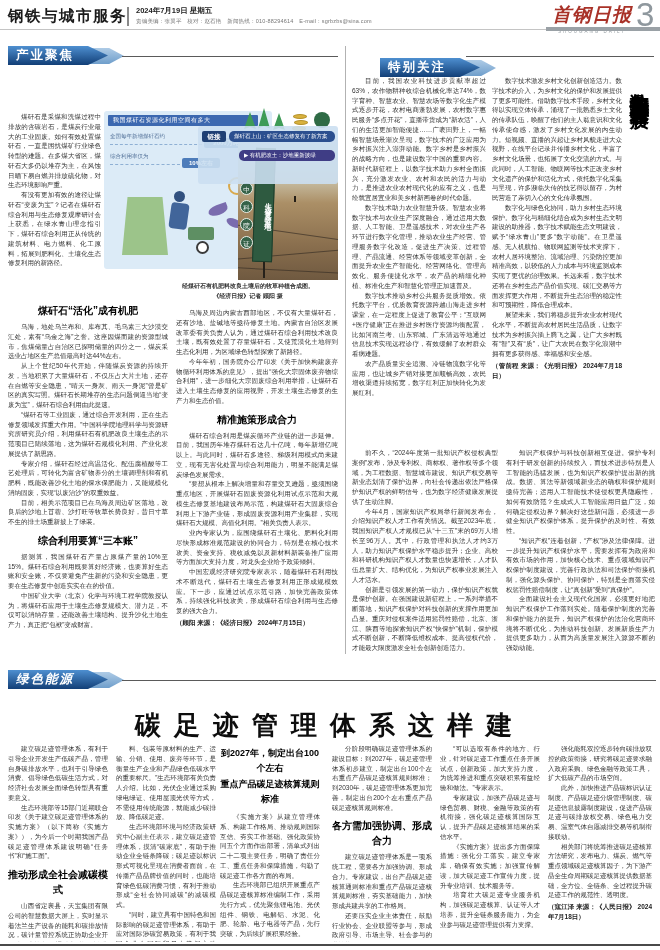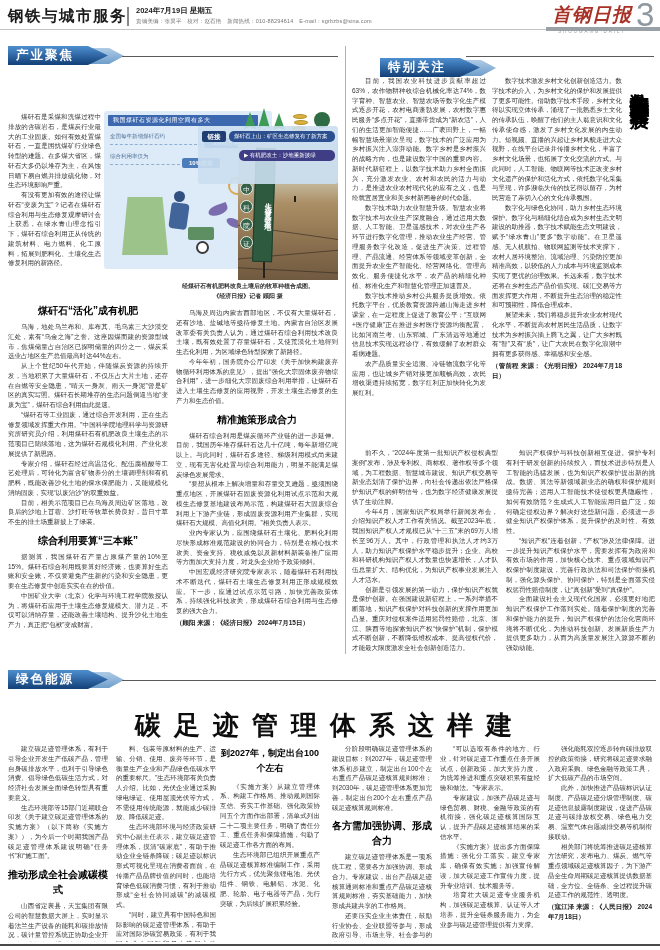--- a/index.html
+++ b/index.html
@@ -232,21 +232,21 @@
     </div>
   <div class="abs tcol" style="left:506px;top:448px;width:149px;height:204px;">
     <div>
         <p>知识产权保护与科技创新相互促进。保护专利有利于研发创新的持续投入，而技术进步特别是人工智能的迅猛发展，也为知识产权保护提出新的挑战。数据、算法等新领域新业态的确权和保护规则亟待完善；运用人工智能技术使侵权更具隐蔽性，如何有效防范？生成式人工智能应用日益广泛，如何确定侵权边界？解决好这些新问题，必须进一步健全知识产权保护体系，提升保护的及时性、有效性。</p>
         <p>“知识产权”连着创新，“产权”涉及法律保障。进一步提升知识产权保护水平，需要发挥有为政府和有效市场的作用，加快核心技术、重点领域知识产权保护制度建设，完善行政执法和司法保护衔接机制，强化源头保护、协同保护，特别是全面落实侵权惩罚性赔偿制度，让“真创新”受到“真保护”。</p>
         <p>全面建设社会主义现代化国家，必须更好地把知识产权保护工作落到实处。随着保护制度的完善和保护能力的提升，知识产权保护的法治化营商环境将不断优化，为推动科技创新、发展新质生产力提供更多助力，从而为高质量发展注入源源不断的强劲动能。</p>
       </div>
 
   </div>
 
-  <div class="abs badge-wrap" style="left:8px;top:670px;">
+  <div class="abs badge-wrap" style="left:8px;top:670px;font-style:italic;">
     <div class="badge-back"></div>
     <div class="badge-main">绿色能源</div>
   </div>
   <div class="abs rule" style="left:122px;top:680px;width:534px;"></div>
   <div class="abs tcol" style="left:8px;top:744px;width:100px;height:198px;">
     <div>
         <p>建立碳足迹管理体系，有利于引导企业开发生产低碳产品，管理自身碳排放水平，也利于引导绿色消费、倡导绿色低碳生活方式，对经济社会发展全面绿色转型具有重要意义。</p>
         <p>生态环境部等15部门近期联合印发《关于建立碳足迹管理体系的实施方案》（以下简称《实施方案》），为今后一个时期我国产品碳足迹管理体系建设明确“任务书”和“施工图”。</p>
       </div>
     <div class="sub">推动形成全社会减碳模式</div>
@@ -257,20 +257,21 @@
 
   <div class="abs" id="hl-carbon">碳足迹管理体系这样建</div>
   <div class="abs tcol" style="left:116px;top:744px;width:100px;height:198px;">
       <p>料、包装等原材料的生产、运输、分销、使用、废弃等环节，是衡量生产企业和产品绿色低碳水平的重要标尺。”生态环境部有关负责人介绍。比如，光伏企业通过采购绿电绿证、使用屋顶光伏等方式，不需使用传统能源，就能减少碳排放、降低碳足迹。</p>
       <p>生态环境部环境与经济政策研究中心副主任表示，建立碳足迹管理体系，摸清“碳家底”，有助于推动企业全链条降碳；碳足迹以标识形式可视化呈现在消费者面前，在传播产品品牌价值的同时，也能培育绿色低碳消费习惯，有利于推动形成“全社会协同减碳”的减碳模式。</p>
       <p>“同时，建立具有中国特色和国际影响的碳足迹管理体系，有助于应对国际涉碳贸易政策，有利于我国企业在国际贸易中掌握主动权。”该负责人说。</p>
     </div>
   <div class="abs tcol" style="left:220px;top:744px;width:100px;height:198px;">
     <div class="pullquote">
       <div>到2027年，制定出台100个左右</div>
+      <div>重点产品碳足迹核算规则标准</div>
     </div>
     <div>
         <p>《实施方案》从建立管理体系、构建工作格局、推动规则国际互信、夯实工作基础、强化政策协同五个方面作出部署，清单式列出二十二项主要任务，明确了责任分工、重点任务和保障措施，勾勒了碳足迹工作各方面的布局。</p>
         <p>生态环境部已组织开展重点产品碳足迹核算标准编制工作，采用先行方式，优先聚焦锂电池、光伏组件、钢铁、电解铝、水泥、化肥、轮胎、电子电器等产品，先行突破，为后续扩展积累经验。</p>
       </div>
   </div>
   <div class="abs tcol" style="left:332px;top:744px;width:100px;height:198px;">
     <div>
         <p>分阶段明确碳足迹管理体系的建设目标：到2027年，碳足迹管理体系初步建立，制定出台100个左右重点产品碳足迹核算规则标准；到2030年，碳足迹管理体系更加完善，制定出台200个左右重点产品碳足迹核算规则标准。</p>
       </div>

